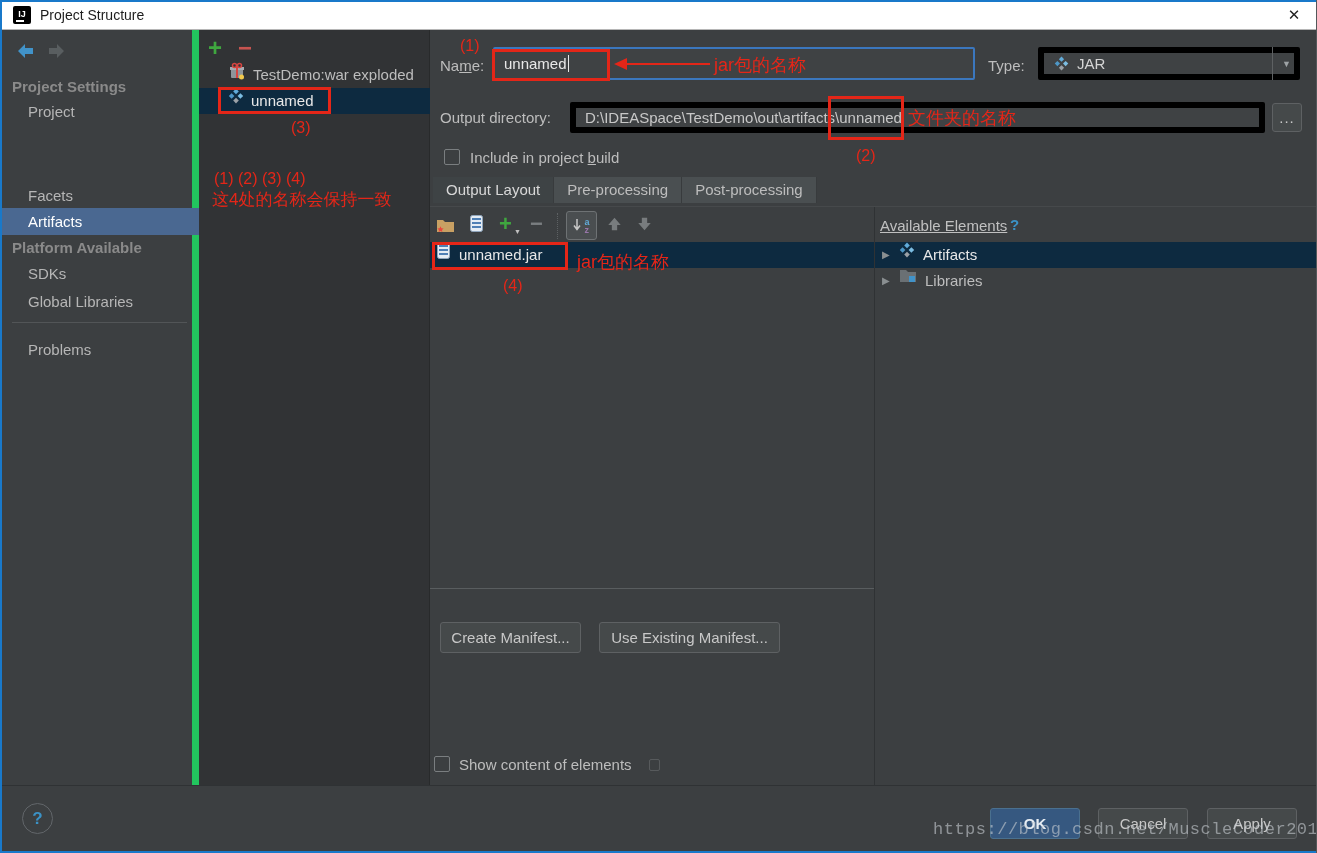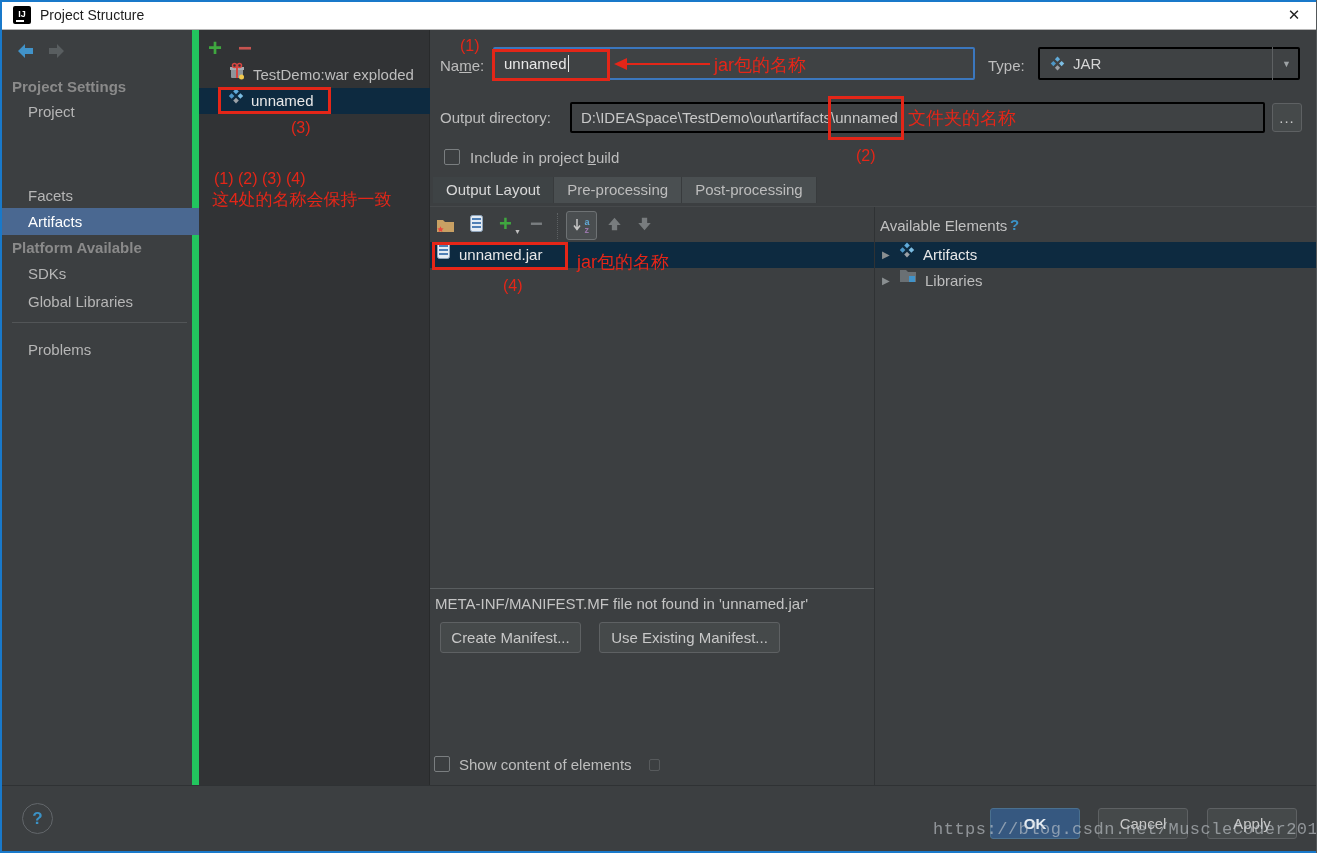--- a/index.html
+++ b/index.html
@@ -35,21 +35,21 @@
                color:#b6b6b6; cursor:pointer; }
   .side-item.selected { background:#4a6891; color:#fff; }
   .side-header { position:absolute; left:12px; color:#8a8a8a; font-weight:bold; }
 
   .row { position:absolute; height:26px; line-height:26px; display:flex; align-items:flex-start; cursor:pointer; }
   .row.selected { background:#0d2a40; color:#e8e8e8; }
   .row .lbl { white-space:nowrap; }
   .tree-caret { width:10px; font-size:10px; color:#8a8f91; margin-right:7px; }
 
   
-  .field { position:absolute; background:#3f4244; border:2px solid #000000; border-radius:2px;
+  .field { position:absolute; background:#3f4244; border:6px solid #000000; border-radius:2px;
            color:#c8c8c8; display:flex; align-items:center; padding-left:9px; white-space:nowrap; overflow:hidden; }
   .field.focus { border:2px solid #3b77be; }
   .caret-bar { display:inline-block; width:1px; height:17px; background:#e8e8e8; margin-left:1px; }
   .btn { position:absolute; background:#45494a; border:1px solid #5e6163; border-radius:3px; color:#c8c8c8;
          display:flex; align-items:center; justify-content:center; cursor:pointer; font-size:15px; }
   .btn-blue { background:#365880; border-color:#4a708f; color:#e6ecf2; }
   .chk { position:absolute; width:16px; height:16px; border:1px solid #7a7e80; border-radius:2px; background:#3c3f41; cursor:pointer; }
   .mn { text-decoration:underline; }
 
   .tabbar { position:absolute; left:433px; top:177px; height:26px; display:flex; }
@@ -216,21 +216,21 @@
     <svg width="17" height="16" viewBox="0 0 18 18">
         <path d="M9 2 L16 10 H12 V16 H6 V10 H2 Z" fill="#787c7e"></path>
       </svg>
   </div>
   <div class="toolicon" style="left:636px;top:216px;">
     <svg width="17" height="16" viewBox="0 0 18 18">
         <path d="M9 16 L2 8 H6 V2 H12 V8 H16 Z" fill="#787c7e"></path>
       </svg>
   </div>
 
-  <div class="abs" style="left:880px;top:217px;color:#c0c0c0;">Available Elements</div>
+  <div class="abs" style="left:880px;top:217px;color:#c0c0c0;text-decoration:underline;">Available Elements</div>
   <div class="abs qmark" style="left:1010px;top:216px;">?</div>
 
   <div class="row selected" style="left:430px;top:242px;width:444px;">
     <span style="margin-left:7px;margin-right:9px;display:flex;">
       <svg width="13" height="17" viewBox="0 0 13 17">
         <rect x="0.5" y="0.5" width="12" height="16" rx="2" fill="#e4ecf4" stroke="#8fa5bc"></rect>
         <rect x="2" y="3" width="9" height="2" fill="#4e7fb5"></rect>
         <rect x="2" y="7" width="9" height="2" fill="#4e7fb5"></rect>
         <rect x="2" y="11" width="9" height="2" fill="#4e7fb5"></rect>
       </svg>
@@ -257,21 +257,20 @@
         <path d="M1 2 h6 l2 2 h8 v10 H1 Z" fill="#6a7074"></path>
         <rect x="10" y="8" width="6" height="6" fill="#4193c9"></rect>
       </svg>
     </span>
     <span class="lbl">Libraries</span>
   </div>
 
   <div class="vline" style="left:874px;top:207px;height:578px;"></div>
   <div class="hline" style="left:430px;top:588px;width:444px;background:#595d5f;"></div>
 
-  <div class="abs" style="left:435px;top:595px;color:#c4c4c4;">META-INF/MANIFEST.MF file not found in 'unnamed.jar'</div>
   <div class="btn" style="left:440px;top:622px;width:141px;height:31px;">Create Manifest...</div>
   <div class="btn" style="left:599px;top:622px;width:181px;height:31px;">Use Existing Manifest...</div>
 
   <div class="chk" style="left:434px;top:756px;"></div>
   <div class="abs" style="left:459px;top:756px;">Show content of elements</div>
   <div class="tiny-icon"></div>
 
   <div class="hline" style="left:0;top:785px;width:1317px;"></div>
   <div class="help-circle">?</div>
   <div class="btn btn-blue" style="left:990px;top:808px;width:90px;height:31px;font-weight:bold;">OK</div>

